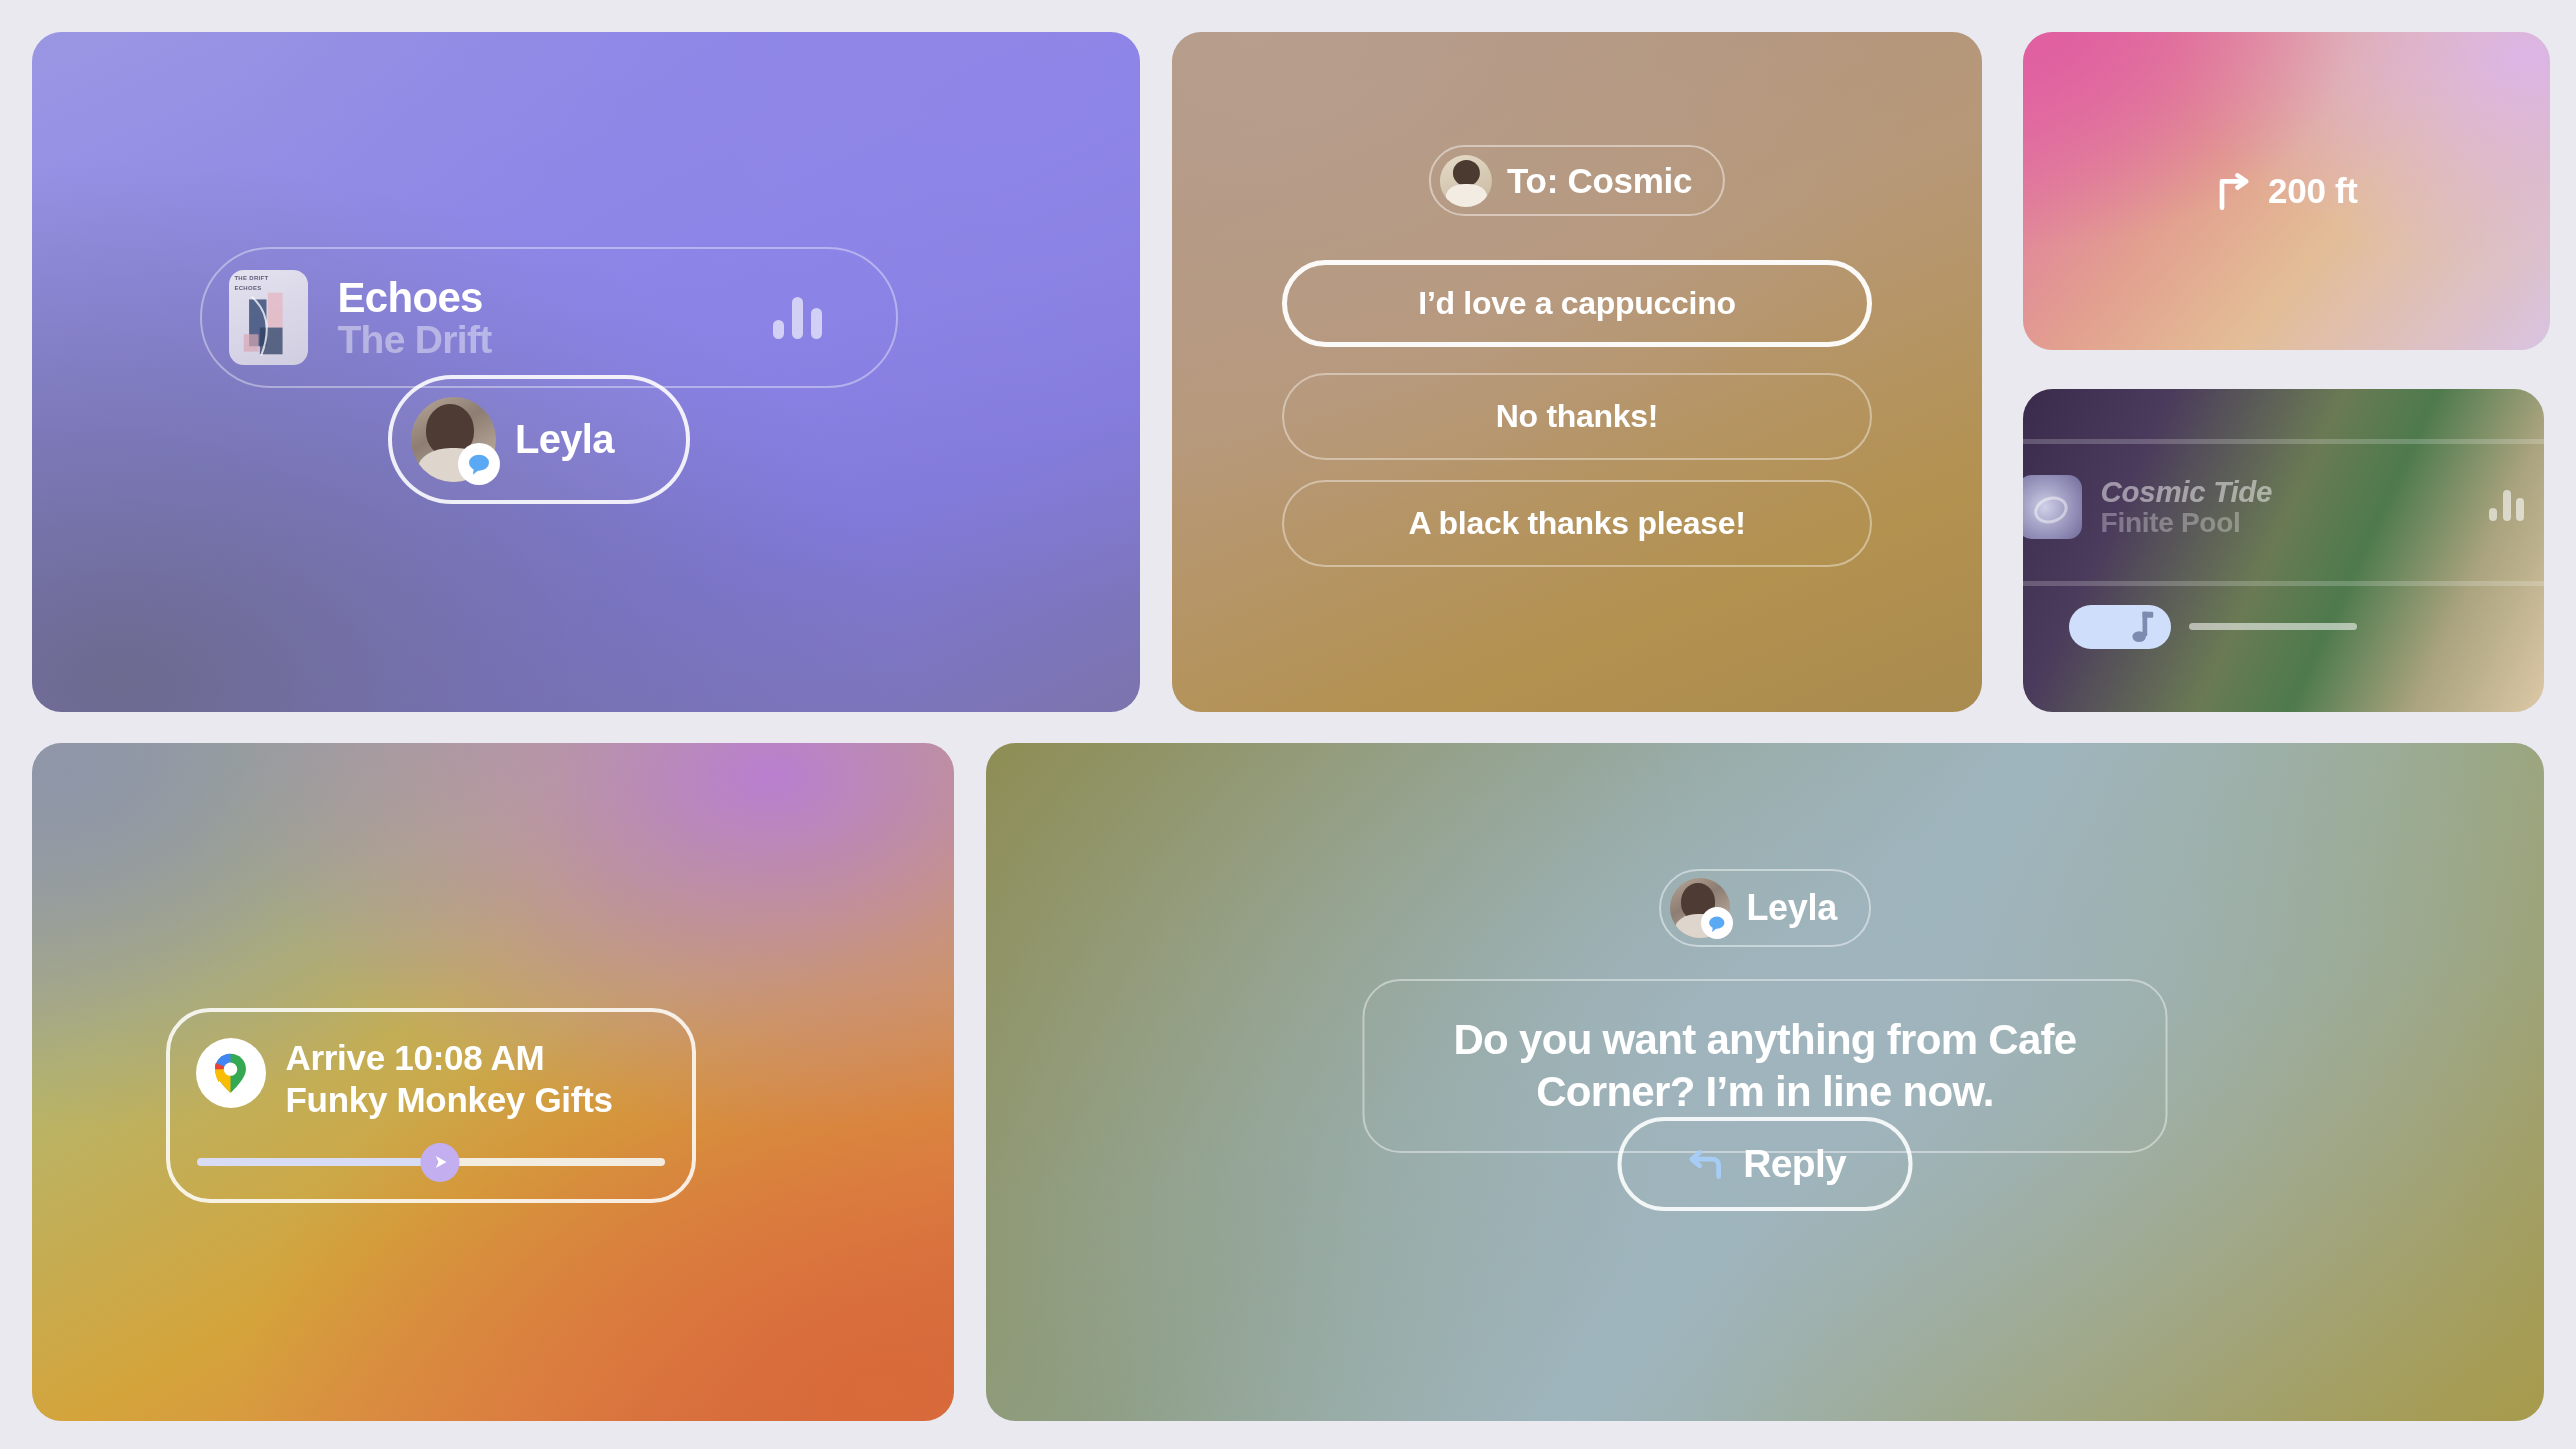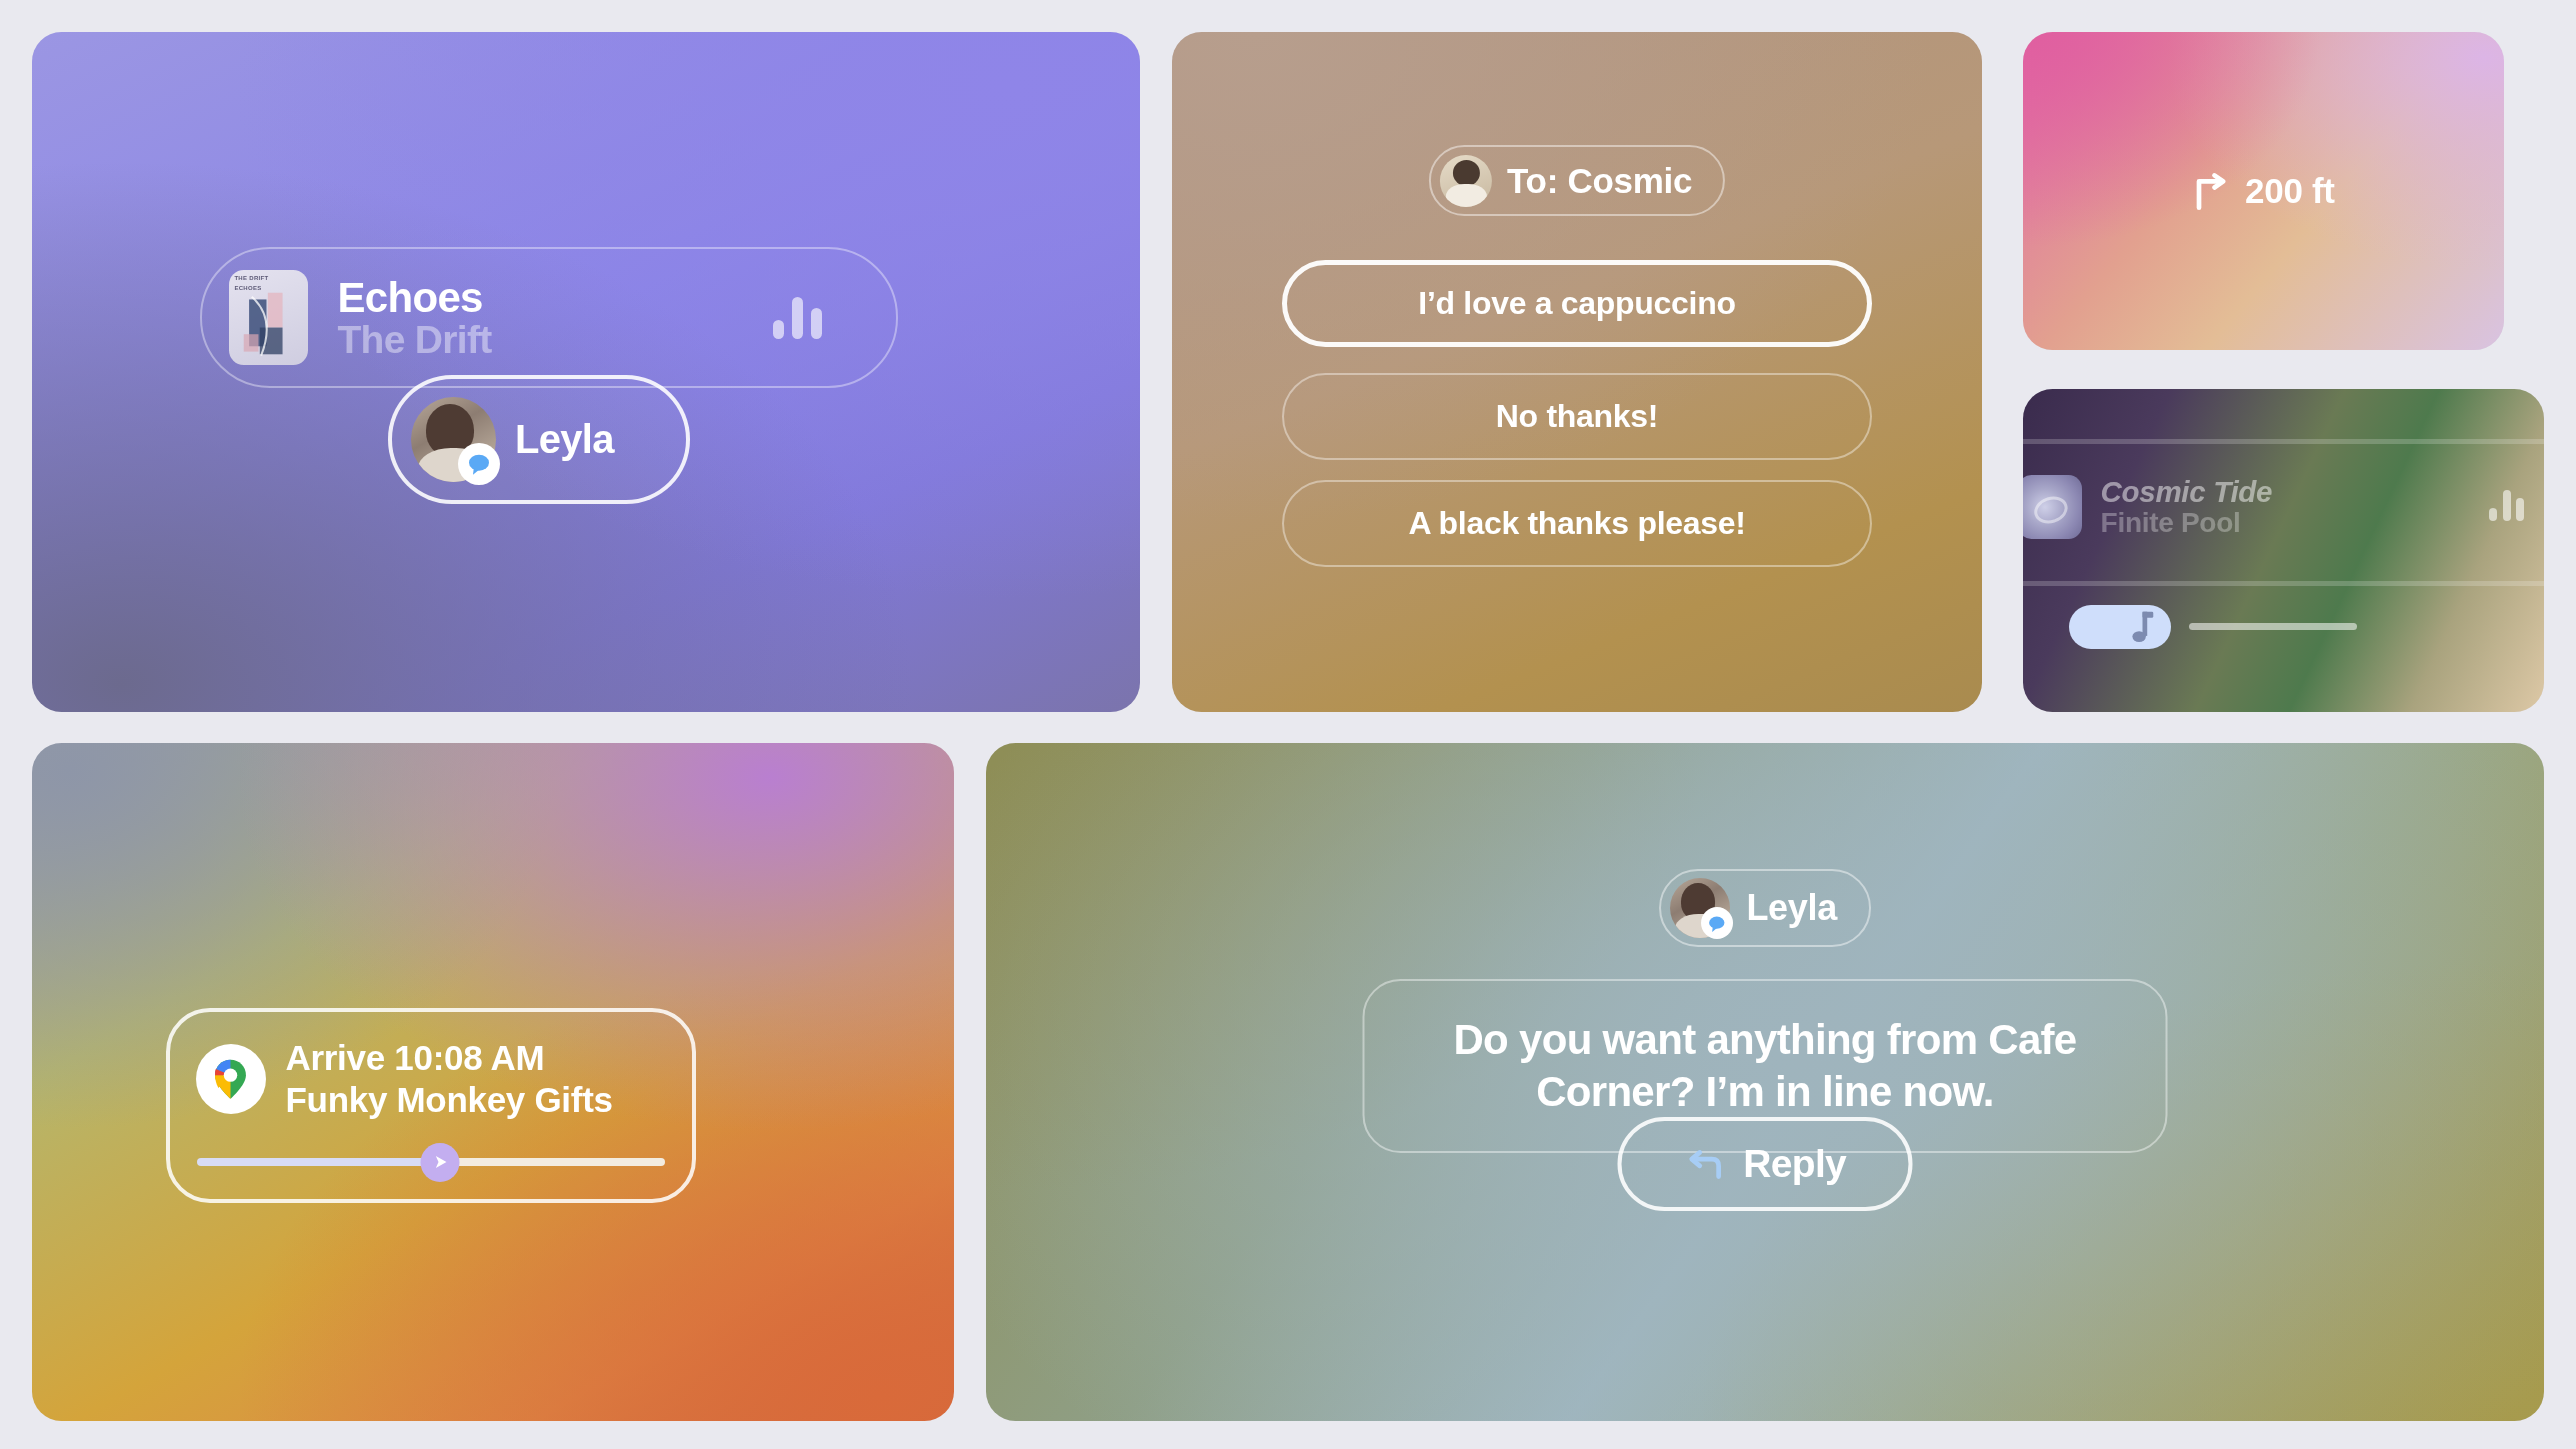--- a/index.html
+++ b/index.html
@@ -91,21 +91,21 @@
     font-size:32px; font-weight:600; color:#fff; letter-spacing:-0.3px;
     border:2px solid rgba(255,255,255,.40);
   }
   .opt.selected{ border:5.4px solid rgba(255,255,255,.95); }
   #opt-0{ top:228px; }
   #opt-1{ top:341px; }
   #opt-2{ top:448px; }
 
   
   #card-nav{
-    left:2023px; top:32px; width:481px; height:318px;
+    left:2023px; top:32px; width:527px; height:318px;
     background:
       radial-gradient(115% 130% at 2% 0%, #e05fa0 0%, rgba(224,95,160,0) 52%),
       radial-gradient(120% 120% at 96% 8%, #dcb5e6 0%, rgba(220,181,230,0) 55%),
       linear-gradient(130deg,#e06aa6 0%,#e2a08f 38%,#e3bd96 60%,#d9c3e2 100%);
   }
   .nav-row{
     position:absolute; left:50%; top:50%; transform:translate(-50%,-50%);
     display:flex; align-items:center; gap:14.8px;
   }
   .nav-dist{ font-size:35px; font-weight:600; color:#fff; letter-spacing:-0.3px; }
@@ -138,21 +138,21 @@
     background:
       radial-gradient(105% 95% at 80% 5%, #b97fd0 0%, rgba(185,127,208,0) 55%),
       radial-gradient(110% 110% at 4% 4%, #8e96a8 0%, rgba(142,150,168,0) 48%),
       radial-gradient(120% 110% at 92% 96%, #d96a3a 0%, rgba(217,106,58,0) 58%),
       linear-gradient(150deg,#9aa0a6 0%,#b6b56a 28%,#d4a43b 58%,#dd8b45 80%,#c9633f 100%);
   }
   .arrive-pill{
     position:absolute; left:134px; top:265px; width:530px; height:195px;
     border:4.7px solid rgba(255,255,255,.85); border-radius:44px; padding:25.5px 25.5px 0 25.5px;
   }
-  .arrive-top{ display:flex; align-items:center; gap:20px; }
+  .arrive-top{ display:flex; align-items:flex-start; gap:20px; }
   .gmap-pin{ width:70px; height:70px; border-radius:50%; background:#fff; flex:none;
     display:flex; align-items:center; justify-content:center; }
   .arrive-t1{ font-size:35px; font-weight:700; color:#fff; letter-spacing:-0.3px; }
   .arrive-t2{ font-size:35px; font-weight:700; color:#fff; letter-spacing:-0.3px; margin-top:2.7px; }
   .arrive-bar{ position:absolute; left:27px; right:27px; top:131px; height:38px; display:flex; align-items:center; }
   .ab-fill{ position:absolute; left:0; width:52%; height:8.7px; border-radius:5.4px; background:#d8dcf5; }
   .ab-rest{ position:absolute; left:52%; right:0; height:8.7px; border-radius:5.4px; background:#f3ece0; }
   .ab-thumb{ position:absolute; left:52%; transform:translateX(-50%); width:39px; height:39px; border-radius:50%;
     background:#c3aef0; display:flex; align-items:center; justify-content:center; }
 

